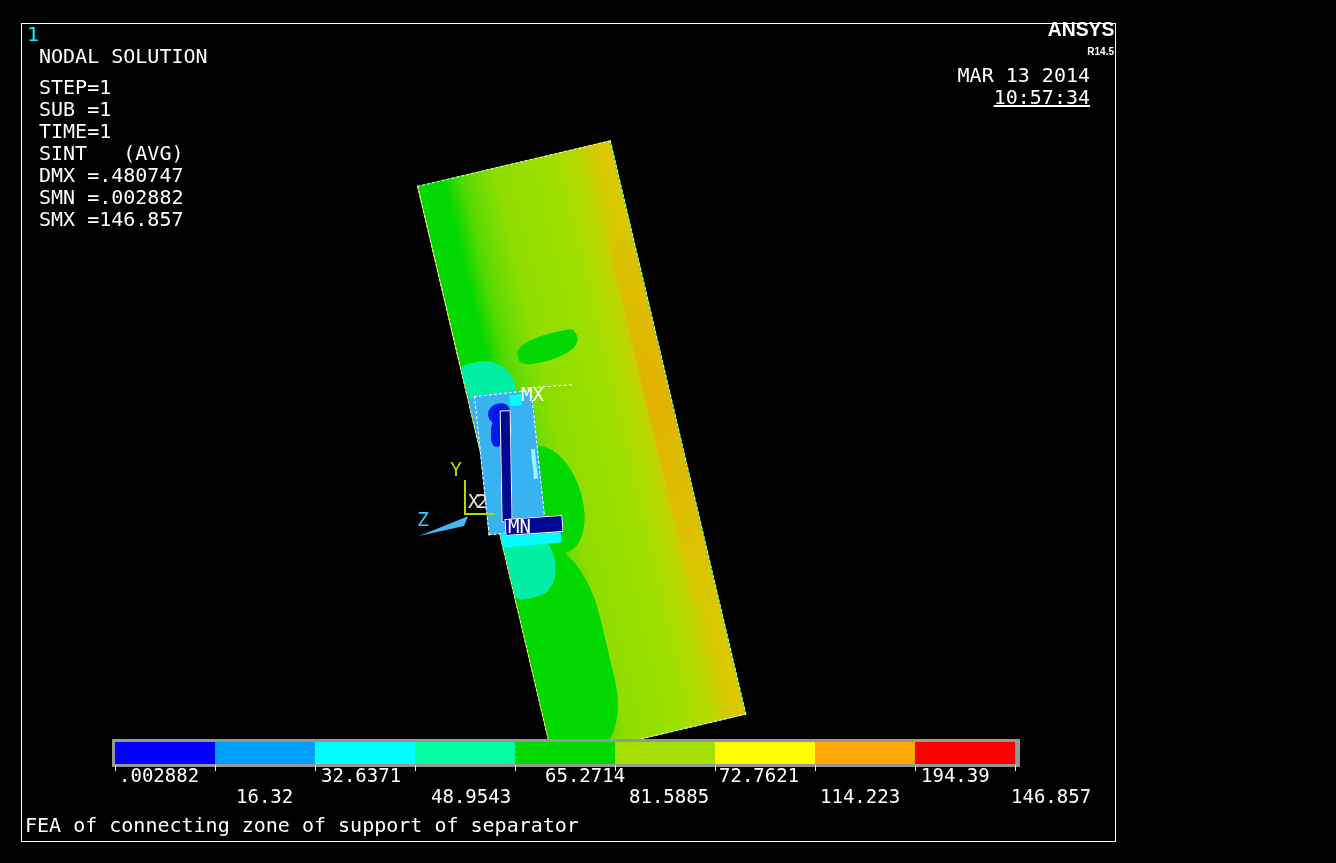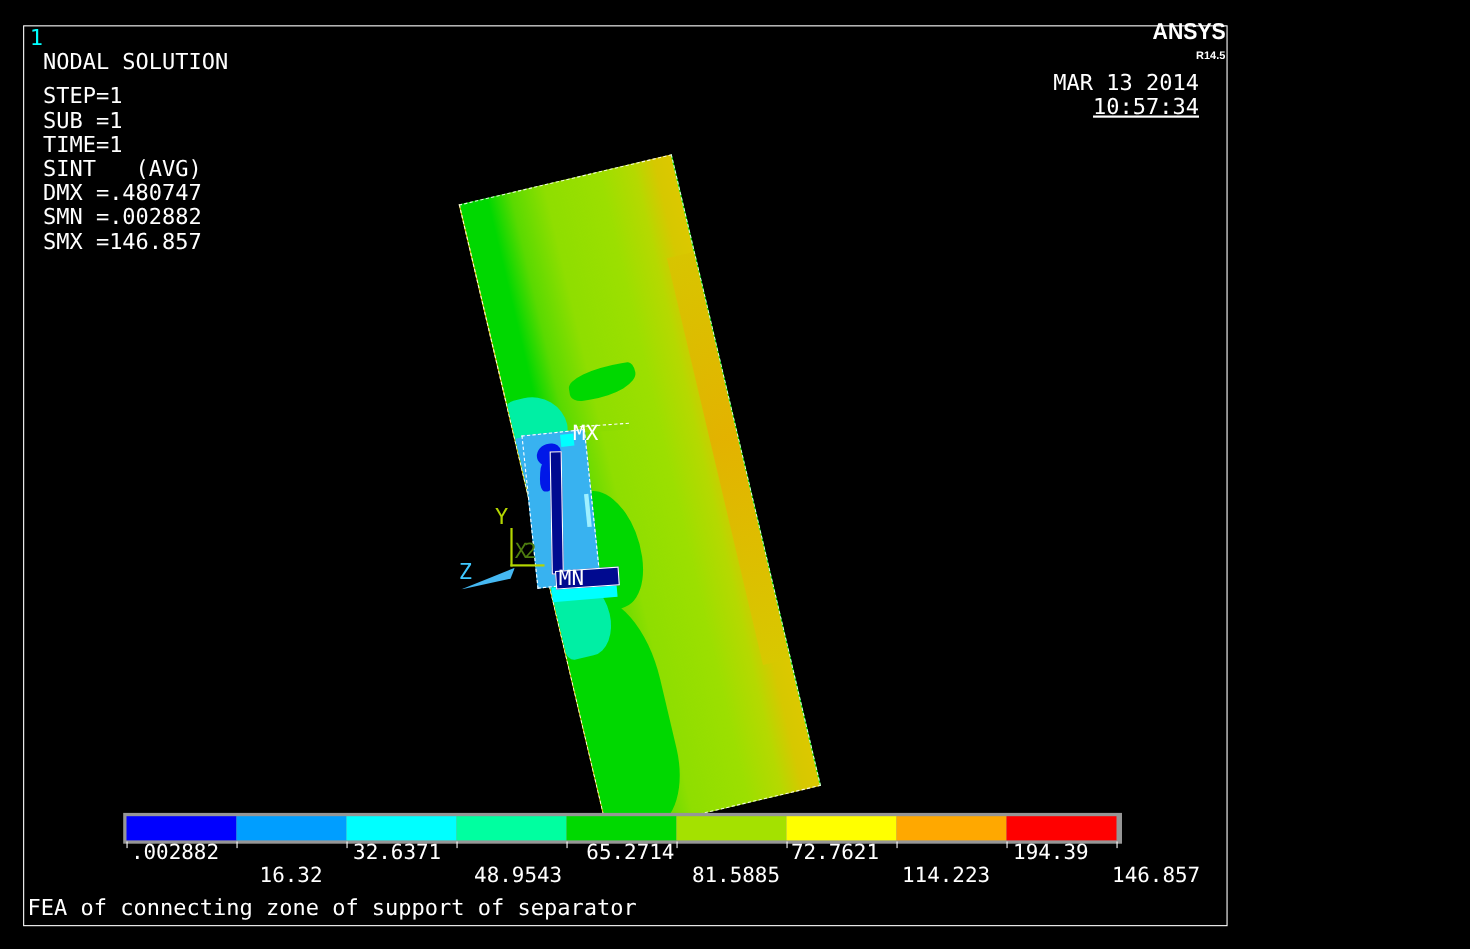--- a/index.html
+++ b/index.html
@@ -61,21 +61,21 @@
   #foot-bar{left:483px;top:493px;width:56px;height:15px;transform:rotate(-4deg);border:1px solid #fff;}
 
   .node-label{font-size:19px;line-height:16px;color:#fff;}
   #label-mx{left:499px;top:362px;}
   #label-mn{left:486px;top:494px;}
 
   
   #triad-y-label{left:428px;top:436px;font-size:20px;line-height:18px;color:#b4d600;}
   #triad-y-line{left:442px;top:456px;width:2px;height:35px;background:#b4d600;}
   #triad-x-line{left:442px;top:489px;width:31px;height:2px;background:#b4d600;}
-  #triad-x-label{left:446px;top:468px;font-size:19px;line-height:18px;color:#4d7c0f;letter-spacing:-3px;}
+  #triad-x-label{left:446px;top:468px;font-size:19px;line-height:18px;color:#e5e5e5;letter-spacing:-3px;}
   #triad-z-label{left:395px;top:486px;font-size:20px;line-height:18px;color:#3fc8ff;}
   #triad-z-arrow{left:397px;top:490px;width:49px;height:22px;background:#45b8f2;
                  clip-path:polygon(0 100%,100% 10%,92% 55%);}
 
   
   #legend-frame{left:112px;top:739px;width:908px;height:28px;background:#969696;}
   #legend-bar{position:absolute;left:3px;top:3px;height:22px;display:flex;}
   .legend-seg{width:100px;height:22px;}
   .legend-tick{position:absolute;width:1px;height:6px;background:#fff;top:765px;}
   .legend-label{position:absolute;font-size:19px;line-height:16px;white-space:pre;}
@@ -164,21 +164,21 @@
 <div class="legend-tick" style="left:415px"></div>
 <div class="legend-tick" style="left:515px"></div>
 <div class="legend-tick" style="left:615px"></div>
 <div class="legend-tick" style="left:715px"></div>
 <div class="legend-tick" style="left:815px"></div>
 <div class="legend-tick" style="left:915px"></div>
 <div class="legend-tick" style="left:1015px"></div>
 
 <span class="legend-label" style="left:119px;top:767px">.002882</span>
 <span class="legend-label" style="left:321px;top:767px">32.6371</span>
-<span class="legend-label" style="left:533px;top:767px">65.2714</span>
+<span class="legend-label" style="left:545px;top:767px">65.2714</span>
 <span class="legend-label" style="left:719px;top:767px">72.7621</span>
 <span class="legend-label" style="left:921px;top:767px">194.39</span>
 <span class="legend-label" style="left:236px;top:788px">16.32</span>
 <span class="legend-label" style="left:431px;top:788px">48.9543</span>
 <span class="legend-label" style="left:629px;top:788px">81.5885</span>
 <span class="legend-label" style="left:820px;top:788px">114.223</span>
 <span class="legend-label" style="left:1011px;top:788px">146.857</span>
 
 <div id="footer-title" class="abs">FEA of connecting zone of support of separator</div>
 

